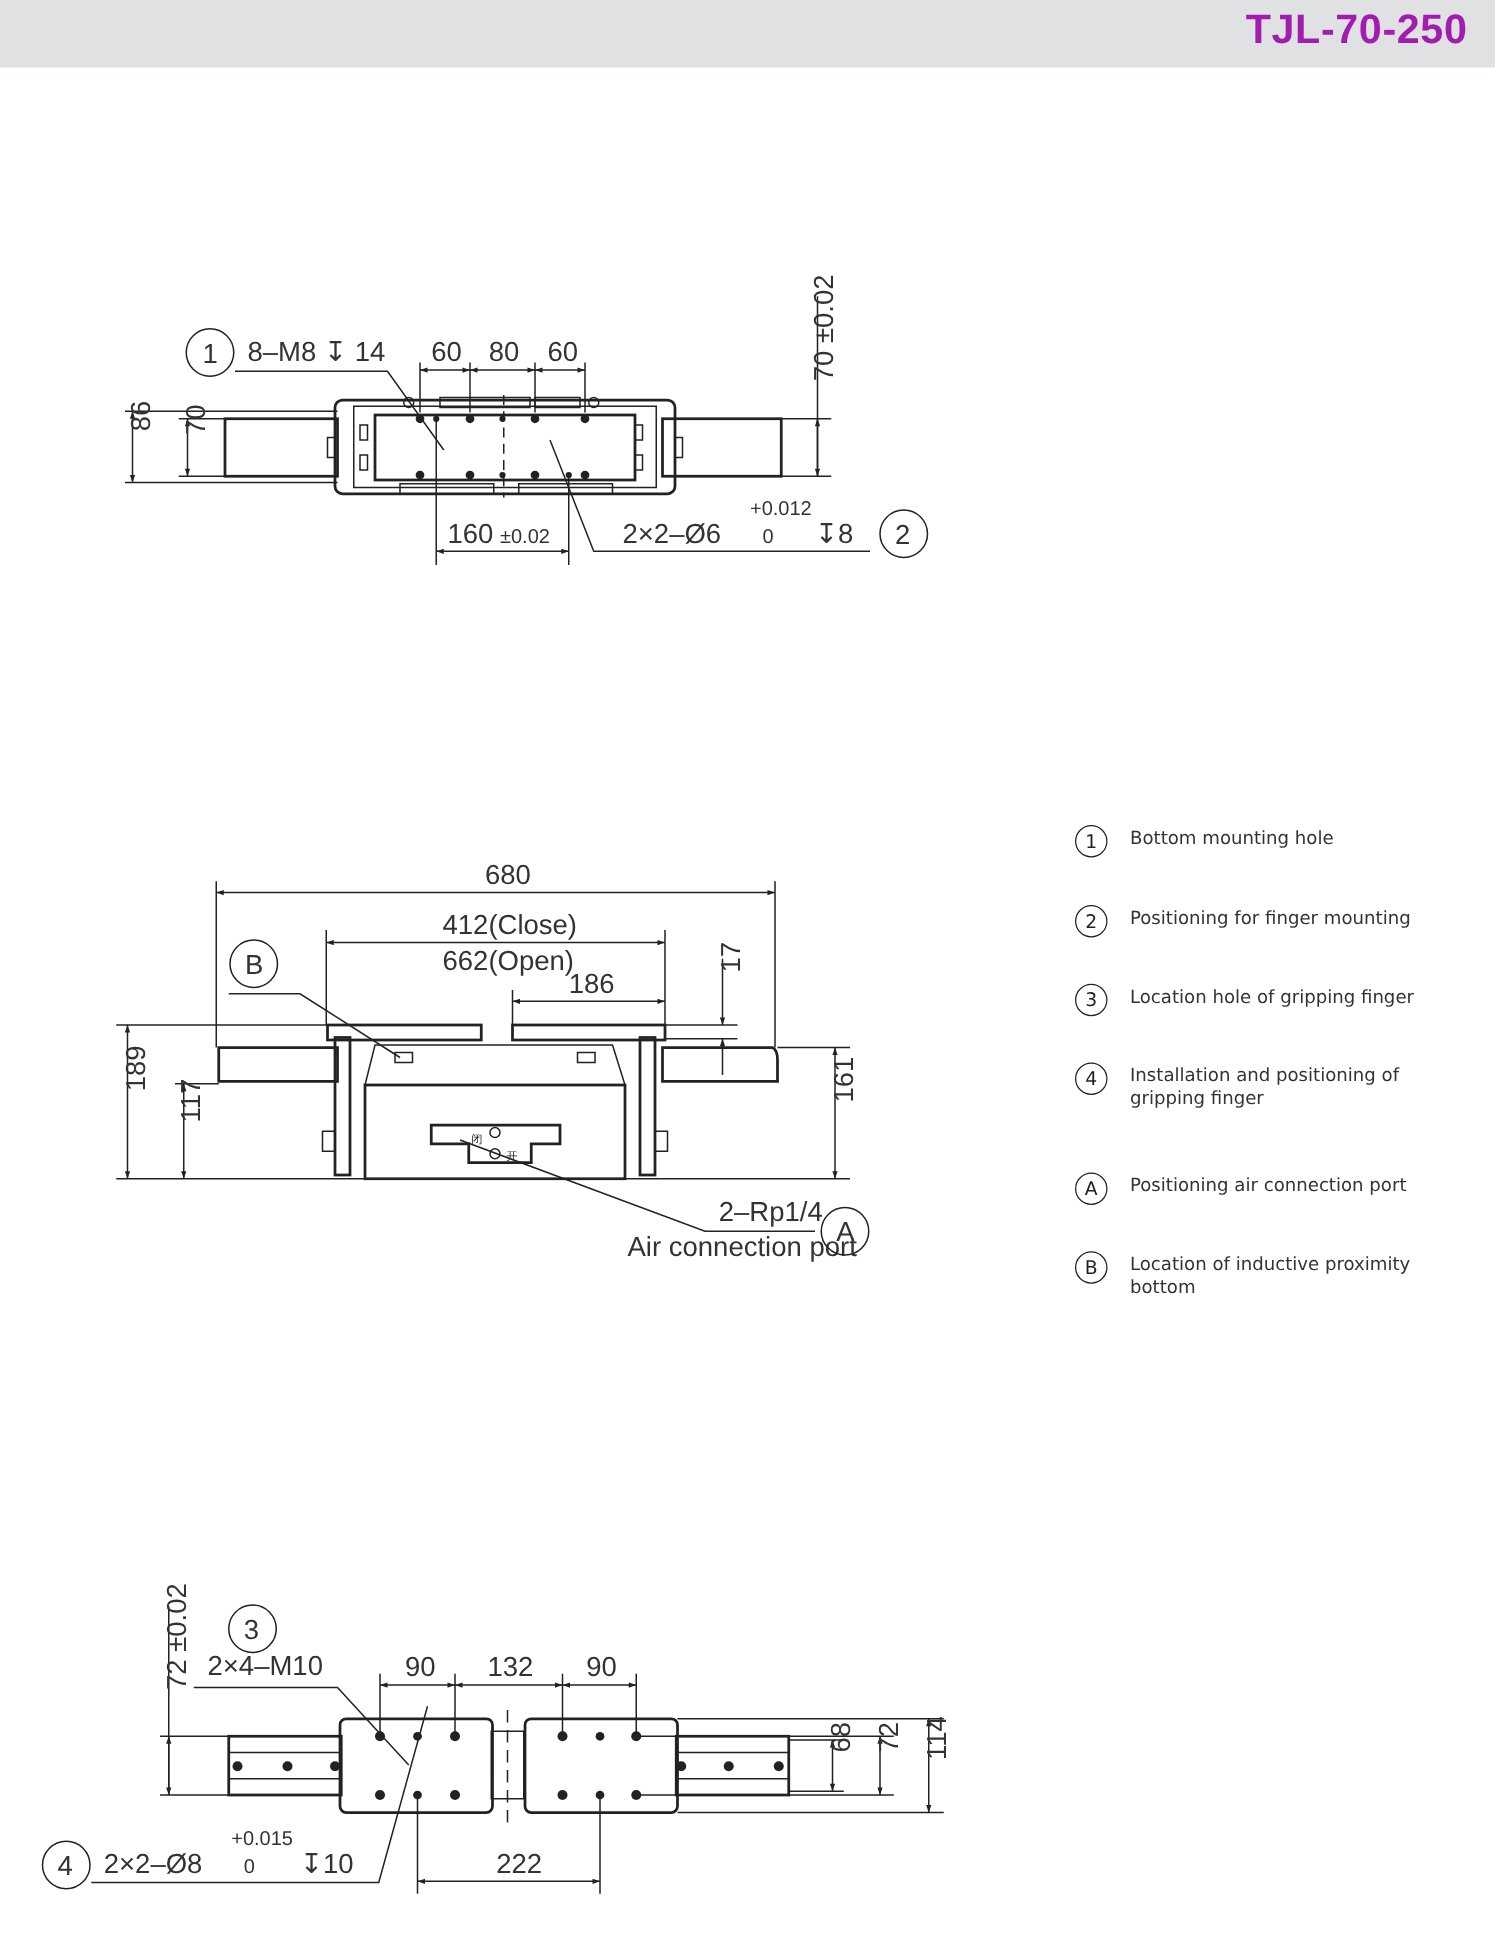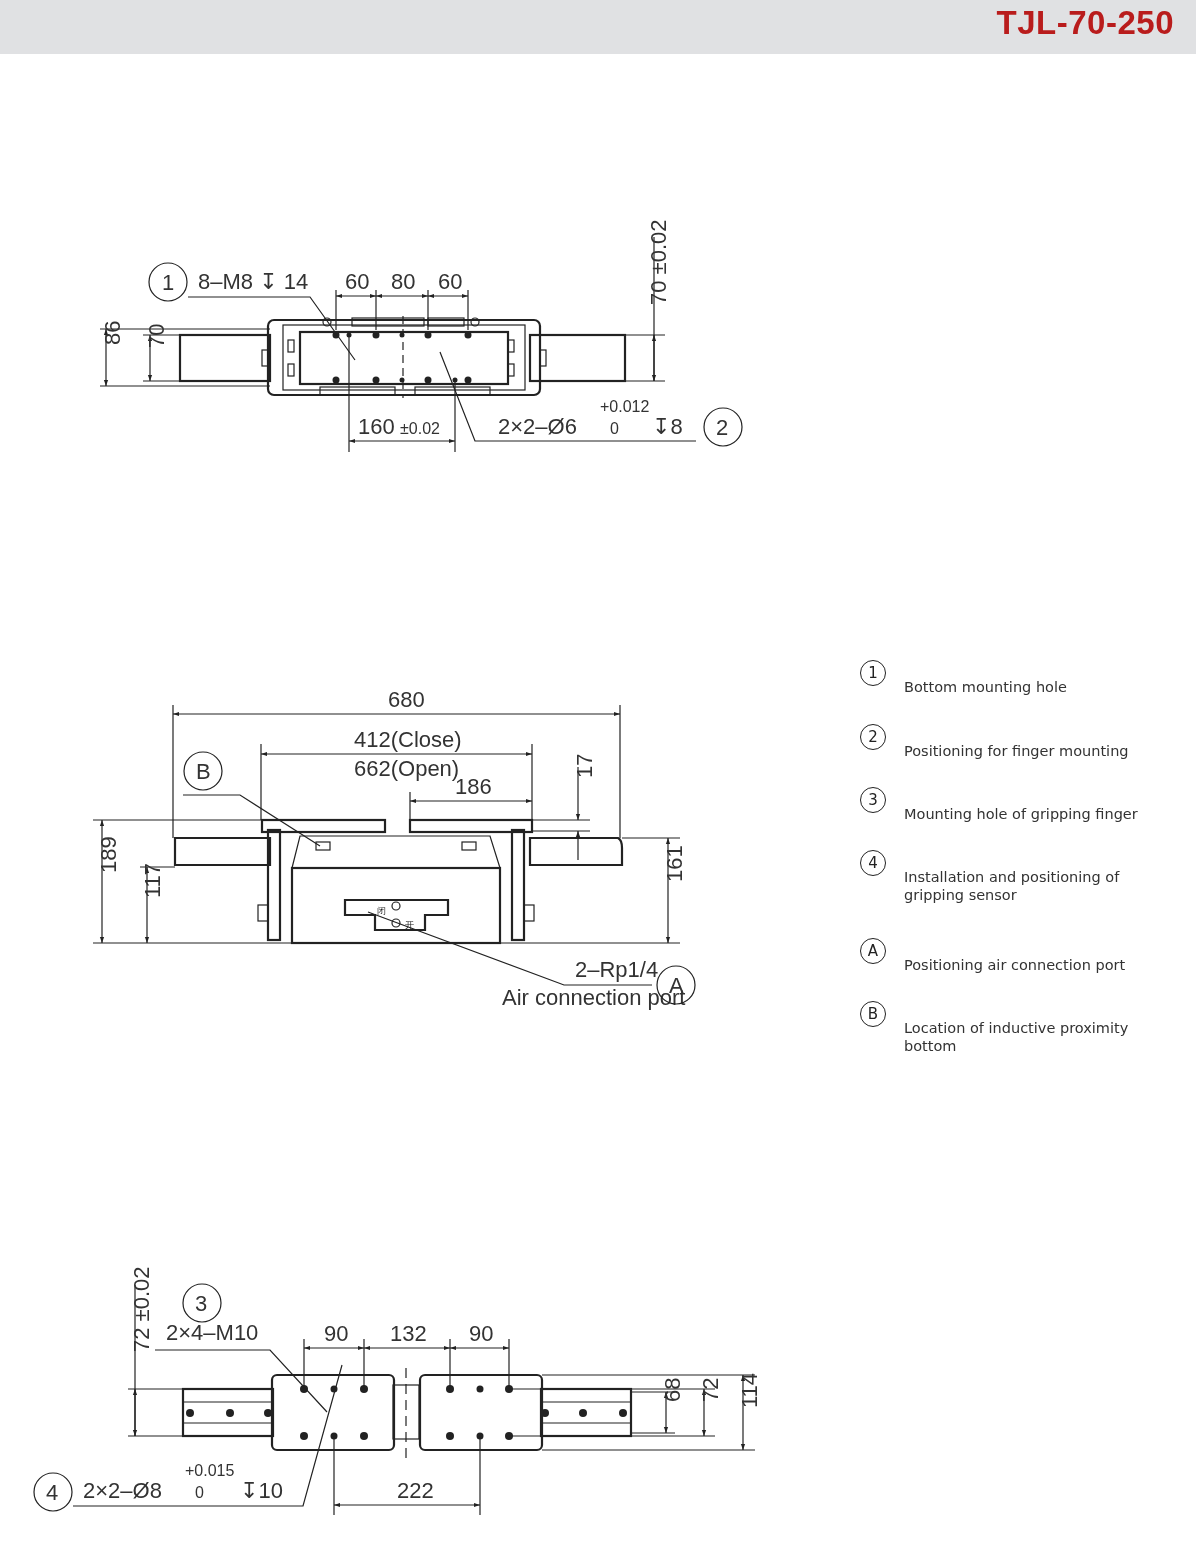--- a/index.html
+++ b/index.html
@@ -1,26 +1,26 @@
 <!DOCTYPE html>
 <html><head>
 <meta charset="utf-8">
 <style>
   html, body { margin: 0; padding: 0; background: #ffffff; }
   body { width: 1200px; height: 1558px; position: relative; overflow: hidden; font-family: "DejaVu Sans", sans-serif; }
   .header { position: absolute; left: 0; top: 0; width: 1196px; height: 54px; background: #e0e1e3; }
-  .header .title { position: absolute; right: 22px; top: 4px; font-family: "Liberation Sans", sans-serif; font-weight: 700; font-size: 33px; color: #b91c1c; letter-spacing: 0.5px; text-align: center; }
+  .header .title { position: absolute; right: 22px; top: 4px; font-family: "Liberation Sans", sans-serif; font-weight: 700; font-size: 33px; color: #a21caf; letter-spacing: 0.5px; text-align: center; }
   svg.drawing { position: absolute; left: 0; top: 0; }
   svg text { font-family: "DejaVu Sans", sans-serif; fill: #222; }
   .dim { font-family: "Liberation Sans", sans-serif; font-size: 22px; fill: #333; transform-box: fill-box; }
   .tol { font-family: "Liberation Sans", sans-serif; font-size: 16px; fill: #333; }
   .legend { position: absolute; left: 860px; top: 660px; width: 320px; }
   .legend-item { position: absolute; left: 0; display: flex; align-items: flex-start; }
   .legend-badge { width: 26px; height: 26px; border: 1.4px solid #222; border-radius: 50%; box-sizing: border-box; display: flex; align-items: center; justify-content: center; font-size: 15px; color: #222; font-family: "DejaVu Sans", sans-serif; flex-shrink: 0; }
-  .legend-text { margin-left: 18px; margin-top: 18px; font-size: 14.5px; color: #333; line-height: 18px; width: 250px; font-family: "DejaVu Sans", sans-serif; }
+  .legend-text { margin-left: 18px; margin-top: 2px; font-size: 14.5px; color: #333; line-height: 18px; width: 250px; font-family: "DejaVu Sans", sans-serif; }
   .line { stroke: #222; fill: none; stroke-width: 1.2; }
   .thick { stroke: #222; fill: none; stroke-width: 2.2; }
   .dot { fill: #222; }
 </style>
 </head>
 <body>
 
 <div class="header">
   <div class="title">TJL-70-250</div>
 </div>
@@ -278,25 +278,25 @@
   <div class="legend-item" style="top:0px">
     <div class="legend-badge">1</div>
     <div class="legend-text">Bottom mounting hole</div>
   </div>
   <div class="legend-item" style="top:64px">
     <div class="legend-badge">2</div>
     <div class="legend-text">Positioning for finger mounting</div>
   </div>
   <div class="legend-item" style="top:127px">
     <div class="legend-badge">3</div>
-    <div class="legend-text">Mounting hole of gripping finger</div>
+    <div class="legend-text">Location hole of gripping finger</div>
   </div>
   <div class="legend-item" style="top:190px">
     <div class="legend-badge">4</div>
-    <div class="legend-text">Installation and positioning of gripping sensor</div>
+    <div class="legend-text">Installation and positioning of gripping finger</div>
   </div>
   <div class="legend-item" style="top:278px">
     <div class="legend-badge">A</div>
     <div class="legend-text">Positioning air connection port</div>
   </div>
   <div class="legend-item" style="top:341px">
     <div class="legend-badge">B</div>
     <div class="legend-text">Location of inductive proximity bottom</div>
   </div>
 </div>

